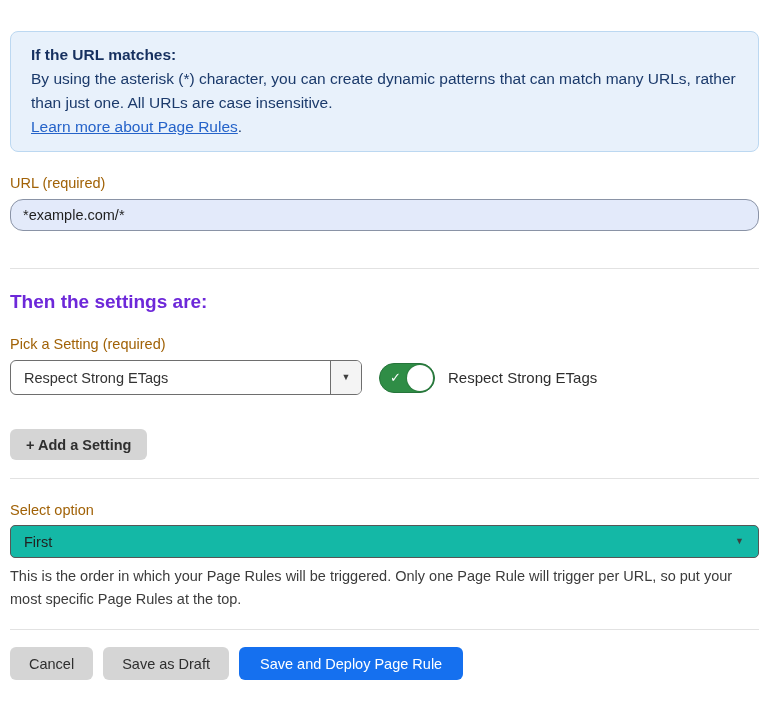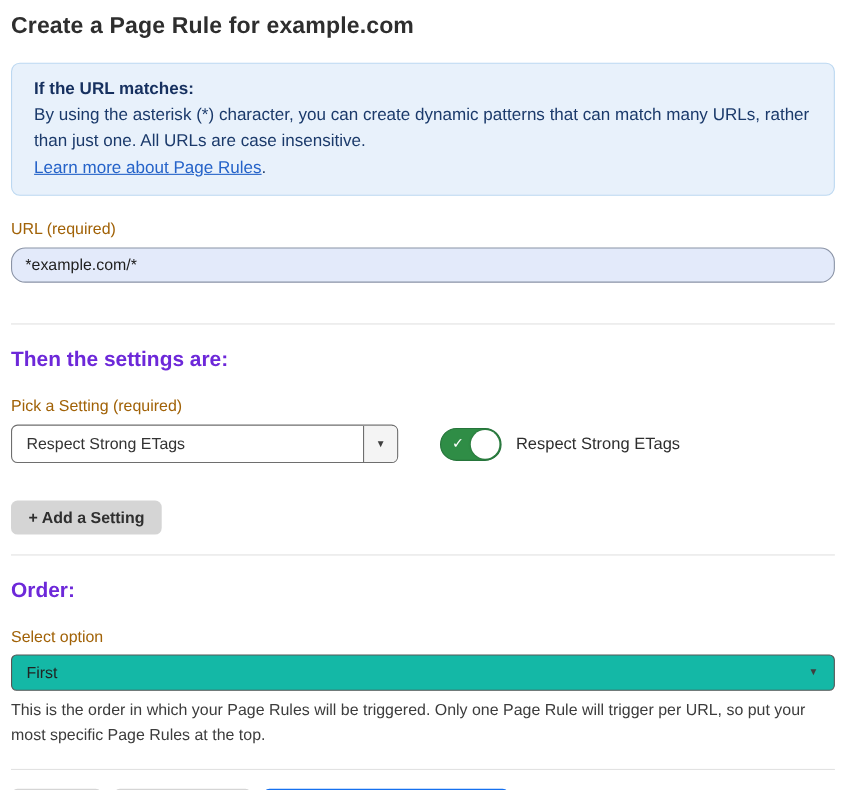--- a/index.html
+++ b/index.html
@@ -77,21 +77,20 @@
     font-weight: 700;
     color: #6d28d9;
     margin-top: 22px;
   }
 
   
   .setting-row {
     margin-top: 8px;
     display: flex;
     align-items: center;
-    gap: 21px;
   }
   .dropdown {
     width: 352px;
     height: 35px;
     border: 1px solid #6e6e6e;
     border-radius: 6px;
     background: #ffffff;
     display: flex;
     align-items: center;
     overflow: hidden;
@@ -204,21 +203,20 @@
     display: flex;
     align-items: center;
     gap: 10px;
   }
 </style>
 </head>
 <body>
 
 <div class="page">
 
-  <h1 class="page-title">Create a Page Rule for example.com</h1>
 
   <div class="info-box">
     <div class="info-heading">If the URL matches:</div>
     <div class="info-body">By using the asterisk (*) character, you can create dynamic patterns that can match many URLs, rather than just one. All URLs are case insensitive.</div>
     <div class="info-link-row"><a class="info-link" href="#">Learn more about Page Rules</a><span class="info-period">.</span></div>
   </div>
 
   <label class="field-label">URL (required)</label>
   <input class="url-input" type="text" value="*example.com/*" style="">
 
@@ -241,21 +239,20 @@
         <span class="toggle-knob"></span>
       </div>
       <span class="toggle-label">Respect Strong ETags</span>
     </div>
   </div>
 
   <button class="btn gray add-setting">+ Add a Setting</button>
 
   <hr class="divider after-settings">
 
-  <h2 class="section-heading">Order:</h2>
 
   <label class="field-label">Select option</label>
 
   <div class="select">
     <span class="select-value">First</span>
     <span class="caret">▼</span>
   </div>
 
   <p class="help-text">This is the order in which your Page Rules will be triggered. Only one Page Rule will trigger per URL, so put your most specific Page Rules at the top.</p>
 

